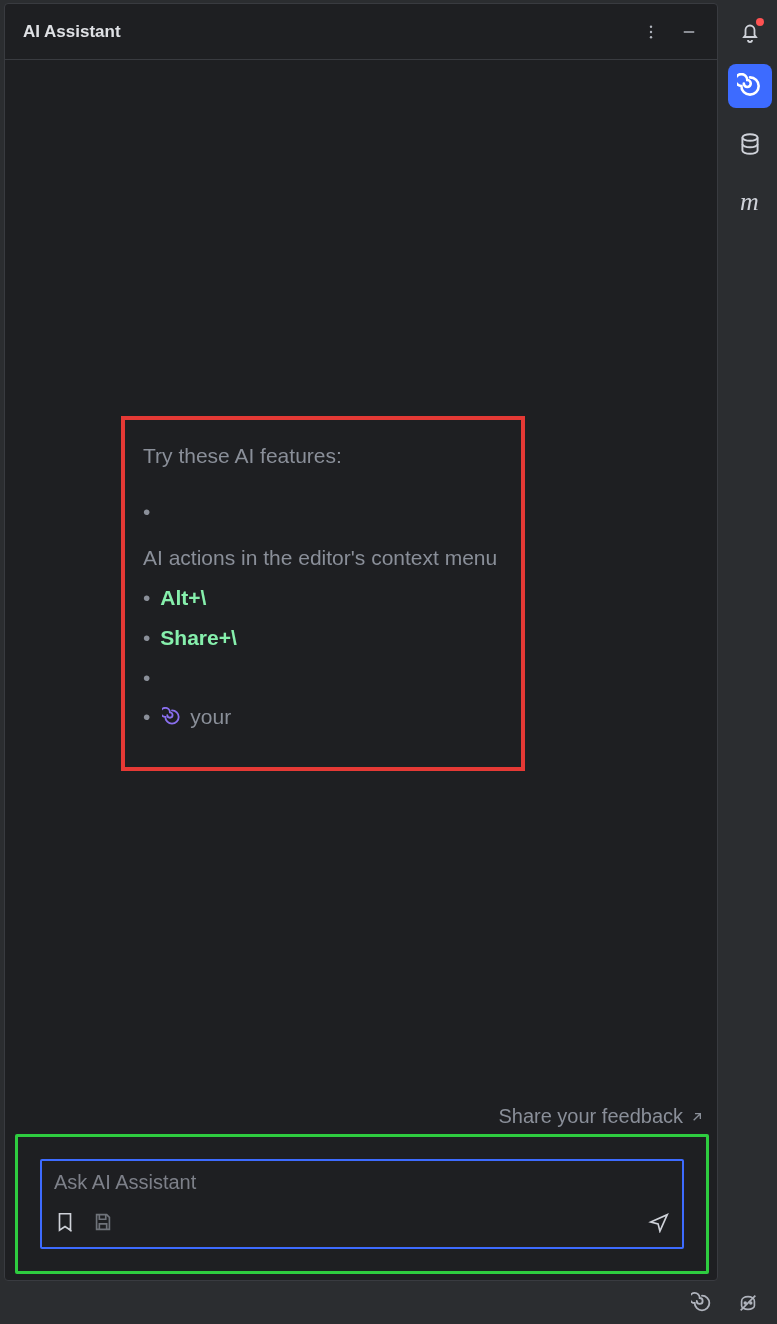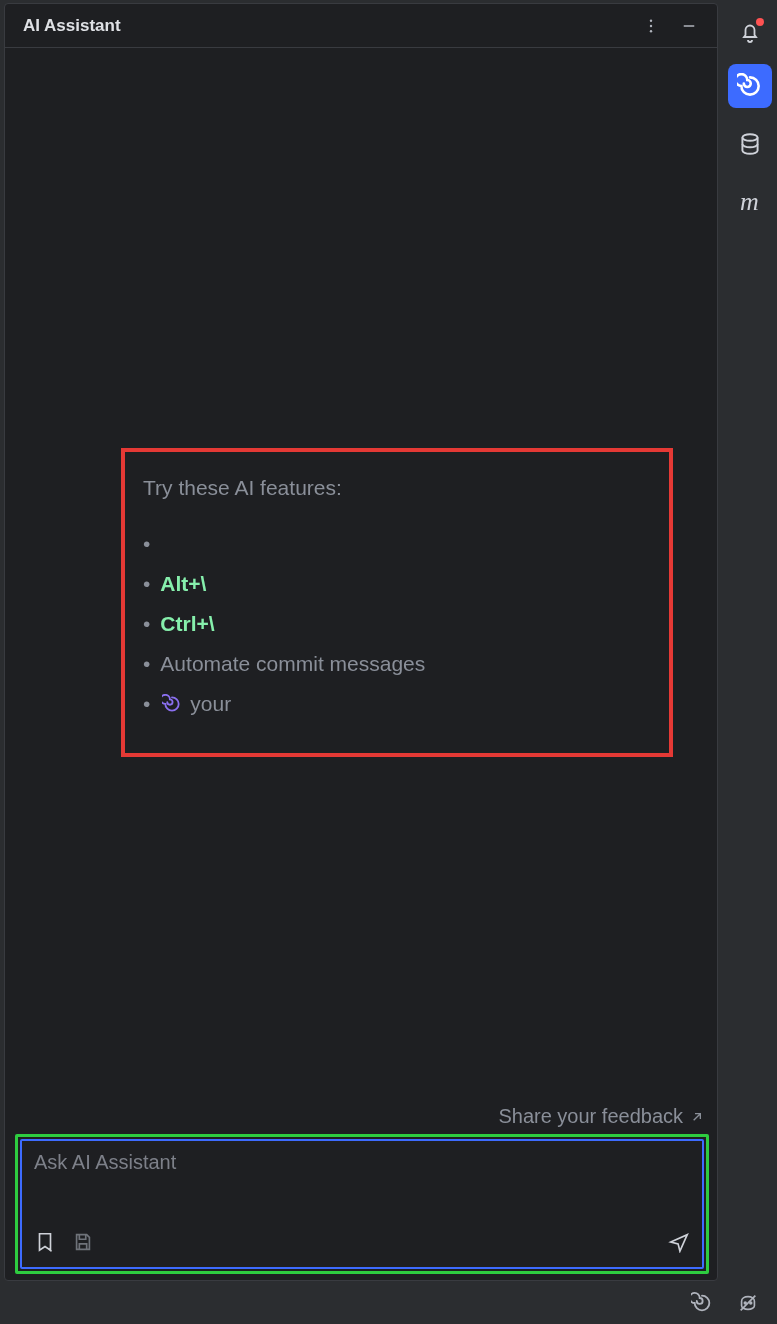--- a/index.html
+++ b/index.html
@@ -18,21 +18,21 @@
     top: 3px;
     width: 714px;
     height: 1278px;
     background: #1e1f22;
     border: 1px solid #393b40;
     border-radius: 4px;
     display: flex;
     flex-direction: column;
   }
   .header {
-    height: 44px;
+    height: 56px;
     display: flex;
     align-items: center;
     padding: 0 18px;
     border-bottom: 1px solid #393b40;
   }
   .header-title {
     color: #dfe1e5;
     font-size: 17px;
     font-weight: 600;
     flex: 1;
@@ -40,24 +40,23 @@
   .header-actions { display: flex; gap: 18px; align-items: center; color:#b0b4bd; }
   .icon-btn { width:20px; height:20px; display:flex; align-items:center; justify-content:center; cursor:pointer; }
   .content {
     flex: 1;
     position: relative;
   }
   .features-box {
     position: absolute;
     left: 116px;
     top: 356px;
-    width: 552px;
+    width: 404px;
     border: 4px solid #e53935;
     padding: 24px 18px 30px 18px;
-    margin-top: 44px;
   }
   .features-title {
     font-size: 21px;
     color: #8a8f99;
     margin-bottom: 24px;
   }
   .features-list { list-style: none; }
   .features-list li {
     font-size: 21px;
     color: #8a8f99;
@@ -85,21 +84,21 @@
     cursor:pointer;
   }
   .input-wrap {
     position:absolute;
     left:10px;
     bottom:6px;
     width: 694px;
     height: 140px;
     border: 3px solid #2ecc40;
     border-radius:2px;
-    padding:2px;
+    padding:22px;
   }
   .input-inner {
     width:100%;
     height:100%;
     border:2px solid #3d6bff;
     border-radius:2px;
     padding: 10px 12px;
     display:flex;
     flex-direction:column;
     justify-content:space-between;
@@ -185,32 +184,32 @@
     </div>
   </div>
 
   <div class="content">
 
     <div class="features-box">
       <div class="features-title">Try these AI features:</div>
       <ul class="features-list">
         <li>
           <span class="bullet">•</span>
+          <span>AI actions in the editor's context menu</span>
         </li>
         <li>
           <span class="bullet">•</span>
           <span class="kbd">Alt+\</span>
         </li>
         <li>
           <span class="bullet">•</span>
-          <span class="kbd">Ctrl+\</span>
-        </li>
-        <li>
-          <span class="bullet">•</span>
-          <span>Automate commit messages</span>
+          <span class="kbd">Share+\</span>
+        </li>
+        <li>
+          <span class="bullet">•</span>
         </li>
         <li>
           <span class="bullet">•</span>
           <span class="swirl-inline">
             <svg viewBox="0 0 24 24" width="20" height="20" fill="none" stroke="currentColor" stroke-width="2.2" stroke-linecap="round">
                 <path d="M12 4 a8 8 0 1 1 -8 8 a5.5 5.5 0 1 1 5.5 -5.5 a3.2 3.2 0 1 1 -3.2 3.2"></path>
               </svg>
           </span>
           <span>your</span>
         </li>

